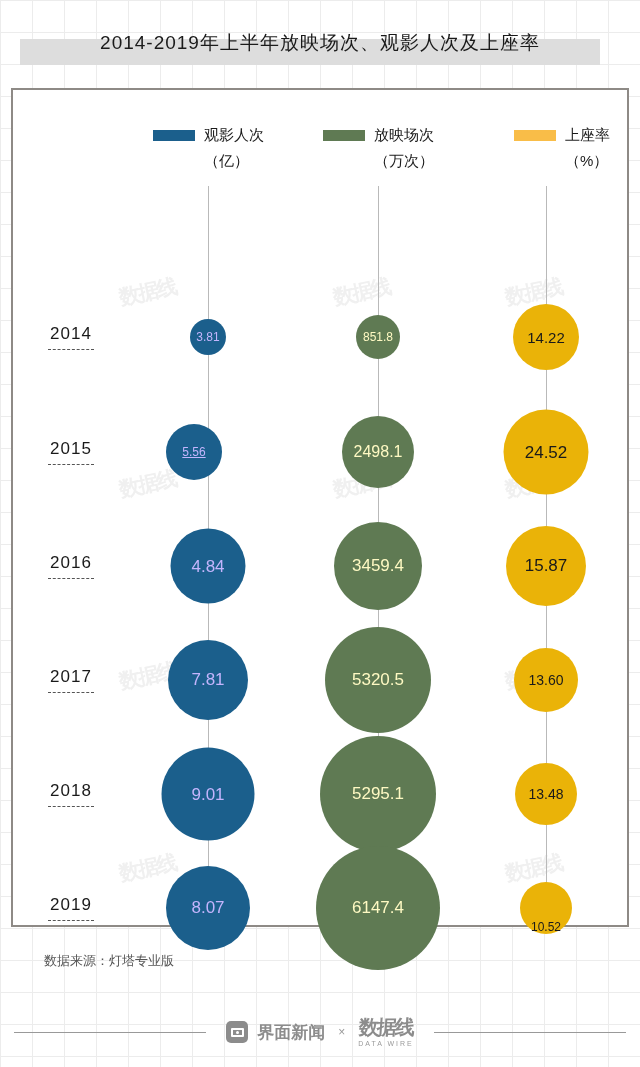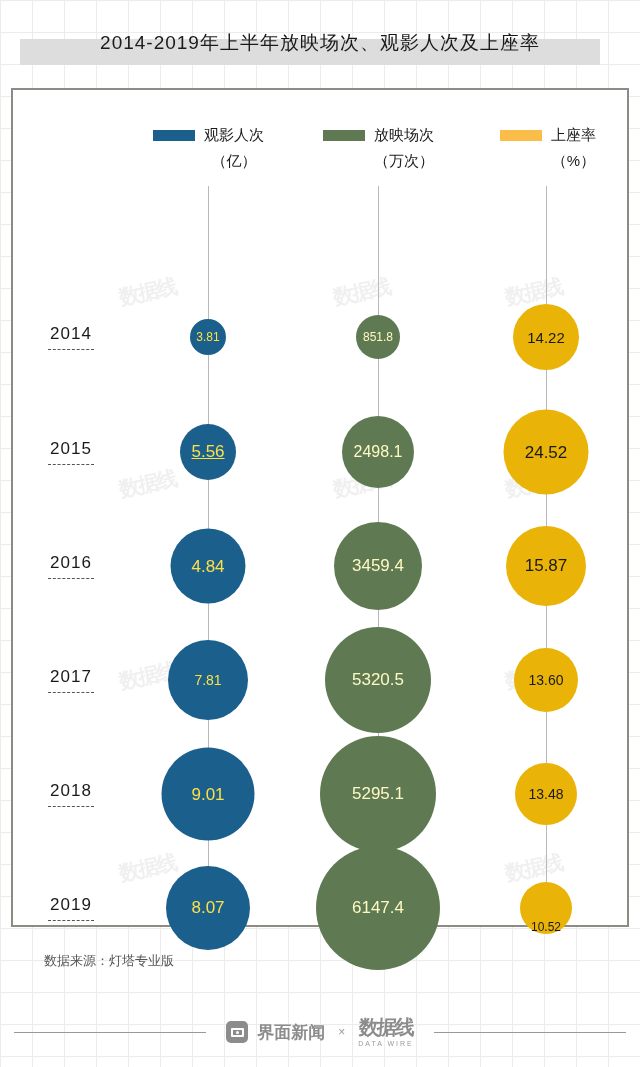--- a/index.html
+++ b/index.html
@@ -68,21 +68,21 @@
   
   #legend {
     position: absolute;
     left: 0; top: 34px;
     width: 614px;
     height: 62px;
   }
   .legend-item {
     position: absolute;
     top: 0;
-    text-align: center;
+    text-align: left;
   }
   .legend-top {
     display: flex;
     align-items: center;
     gap: 9px;
     height: 22px;
   }
   .legend-swatch {
     width: 42px; height: 11px;
     display: inline-block;
@@ -139,21 +139,21 @@
     border-radius: 50%;
     display: flex;
     align-items: center;
     justify-content: center;
     transform: translate(-50%, -50%);
     font-size: 14px;
     letter-spacing: 0px;
     white-space: nowrap;
     font-family: "Liberation Sans Narrow", "Liberation Sans", sans-serif;
   }
-  .bubble.blue   { background: #1b5f8c; color: #fde047; }
+  .bubble.blue   { background: #1b5f8c; color: #c4b5fd; }
   .bubble.green  { background: #5f7a53; color: #fef9c3; }
   .bubble.yellow { background: #eab308; color: #1a1a1a; }
 
   
   #source-text {
     position: absolute;
     left: 44px; top: 952px;
     font-size: 13px;
     color: #555555;
     white-space: nowrap;
@@ -267,21 +267,21 @@
         </div>
         <div class="legend-unit">（亿）</div>
       </div>
       <div class="legend-item" style="left: 310px;">
         <div class="legend-top">
           <span class="legend-swatch" style="background: rgb(95, 122, 83);"></span>
           <span class="legend-label">放映场次</span>
         </div>
         <div class="legend-unit">（万次）</div>
       </div>
-      <div class="legend-item" style="left: 487px;">
+      <div class="legend-item" style="left: 501px;">
         <div class="legend-top">
           <span class="legend-swatch" style="background: rgb(249, 189, 72);"></span>
           <span class="legend-label">上座率</span>
         </div>
         <div class="legend-unit">（%）</div>
       </div>
     </div>
 
   <div id="guide-layer">
       <div class="guide" style="left: 195px;"></div>
@@ -303,21 +303,21 @@
         </div>
         <div class="bubble yellow" style="left: 533px; width: 66px; height: 66px; font-size: 15px;">
           <span>14.22</span>
         </div>
       </div>
       <div class="row" style="top: 362px;">
         <div class="year-label" style="left: 20px;">
           <span class="yl-txt">2015</span>
           <span class="year-rule"></span>
         </div>
-        <div class="bubble blue" style="left: 195px; width: 56px; height: 56px; font-size: 17px; text-decoration: underline;">
+        <div class="bubble blue" style="left: 181px; width: 56px; height: 56px; font-size: 12px; text-decoration: underline;">
           <span>5.56</span>
         </div>
         <div class="bubble green" style="left: 365px; width: 72px; height: 72px; font-size: 16px;">
           <span>2498.1</span>
         </div>
         <div class="bubble yellow" style="left: 533px; width: 85px; height: 85px; font-size: 17px;">
           <span>24.52</span>
         </div>
       </div>
       <div class="row" style="top: 476px;">
@@ -333,21 +333,21 @@
         </div>
         <div class="bubble yellow" style="left: 533px; width: 80px; height: 80px; font-size: 17px;">
           <span>15.87</span>
         </div>
       </div>
       <div class="row" style="top: 590px;">
         <div class="year-label" style="left: 20px;">
           <span class="yl-txt">2017</span>
           <span class="year-rule"></span>
         </div>
-        <div class="bubble blue" style="left: 195px; width: 80px; height: 80px; font-size: 14px;">
+        <div class="bubble blue" style="left: 195px; width: 80px; height: 80px; font-size: 17px;">
           <span>7.81</span>
         </div>
         <div class="bubble green" style="left: 365px; width: 106px; height: 106px; font-size: 17px;">
           <span>5320.5</span>
         </div>
         <div class="bubble yellow" style="left: 533px; width: 64px; height: 64px; font-size: 14px;">
           <span>13.60</span>
         </div>
       </div>
       <div class="row" style="top: 704px;">

